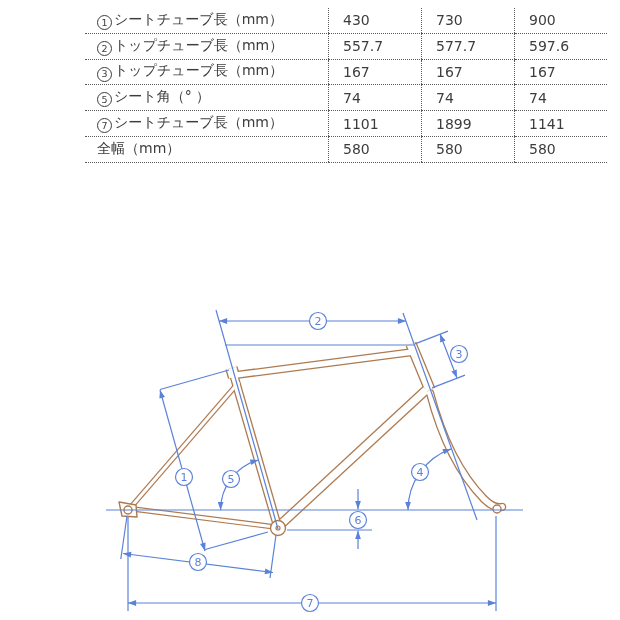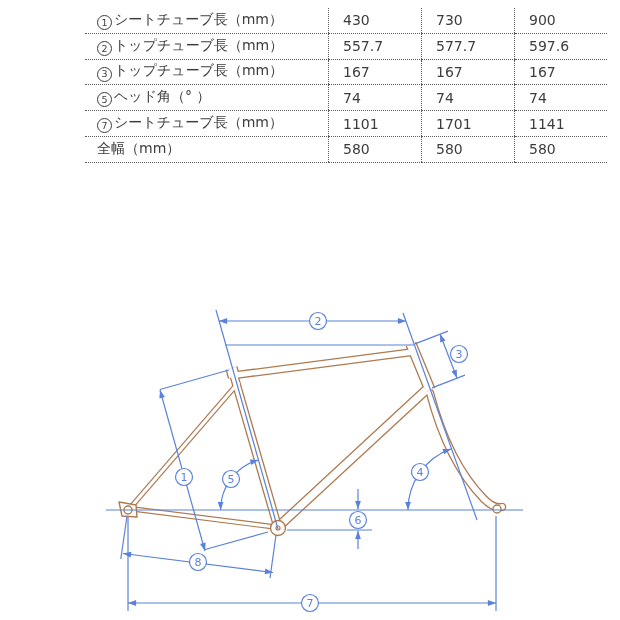--- a/index.html
+++ b/index.html
@@ -158,29 +158,29 @@
       <td class="val">577.7</td>
       <td class="val">597.6</td>
     </tr>
     <tr>
       <td class="lbl"><span class="cnum">3</span><span>トップチューブ長（mm）</span></td>
       <td class="val">167</td>
       <td class="val">167</td>
       <td class="val">167</td>
     </tr>
     <tr>
-      <td class="lbl"><span class="cnum">5</span><span>ヘッド角（° ）</span></td>
+      <td class="lbl"><span class="cnum">5</span><span>シート角（° ）</span></td>
       <td class="val">74</td>
       <td class="val">74</td>
       <td class="val">74</td>
     </tr>
     <tr>
       <td class="lbl"><span class="cnum">7</span><span>シートチューブ長（mm）</span></td>
       <td class="val">1101</td>
-      <td class="val">1701</td>
+      <td class="val">1899</td>
       <td class="val">1141</td>
     </tr>
     <tr>
       <td class="lbl"><span>全幅（mm）</span></td>
       <td class="val">580</td>
       <td class="val">580</td>
       <td class="val">580</td>
     </tr>
   </tbody>
 </table>

